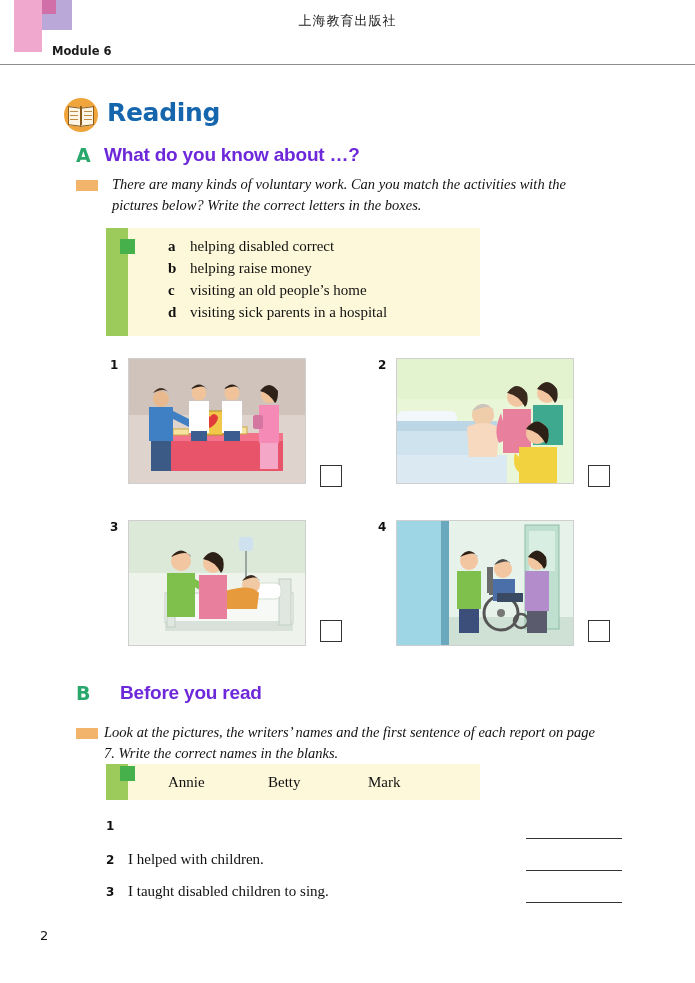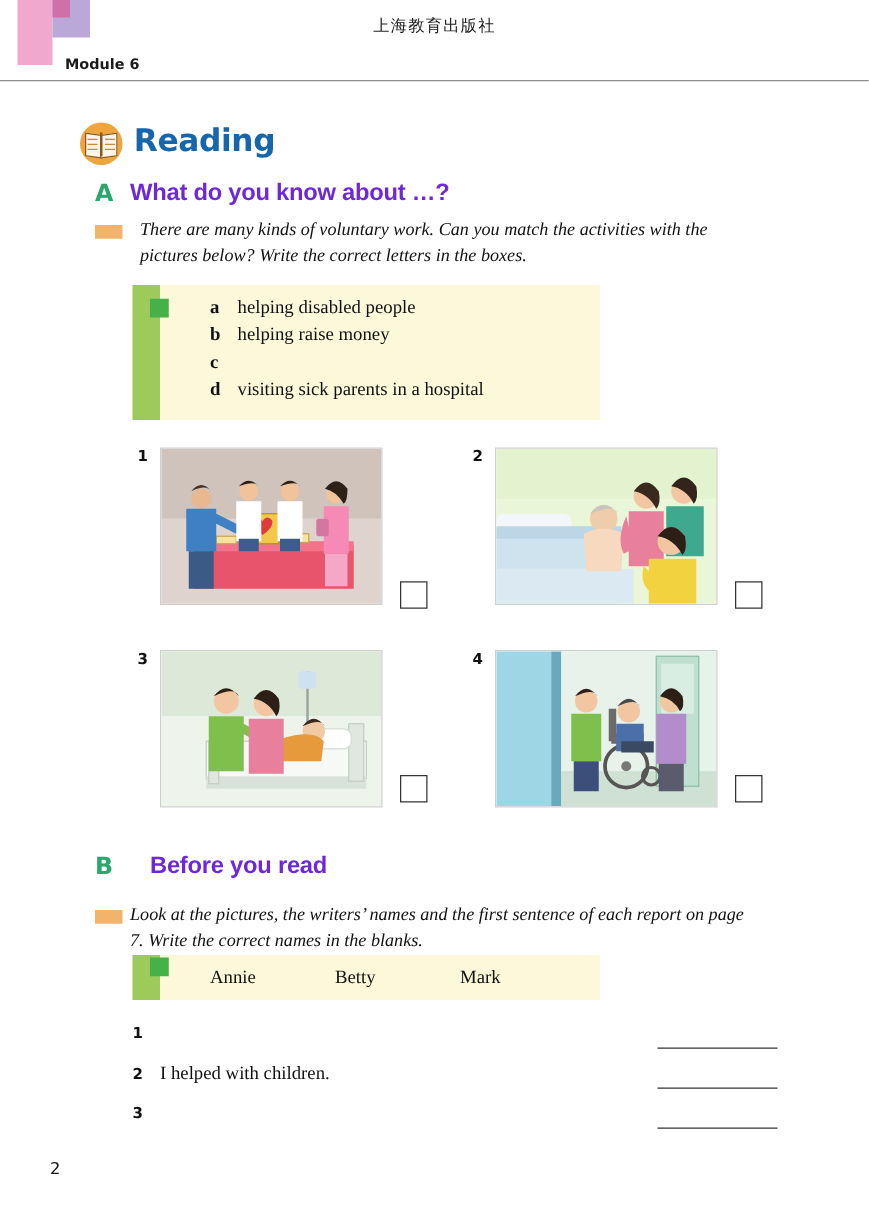--- a/index.html
+++ b/index.html
@@ -310,28 +310,29 @@
 <div class="bullet-tab" id="instrA-bullet"></div>
 <div class="instr" id="instrA">There are many kinds of voluntary work. Can you match the activities with the pictures below? Write the correct letters in the boxes.</div>
 
 <div class="yellow-box" id="boxA"></div>
 <div class="green-bar" id="boxA-bar"></div>
 <div class="green-sq" id="boxA-sq"></div>
 
 <div class="opt-list">
   <div class="opt-row">
     <span class="opt-letter">a</span>
-    <span>helping disabled people</span>
+    <span>helping disabled correct</span>
   </div>
   <div class="opt-row">
     <span class="opt-letter">b</span>
     <span>helping raise money</span>
   </div>
   <div class="opt-row">
     <span class="opt-letter">c</span>
+    <span>visiting an old people’s home</span>
   </div>
   <div class="opt-row">
     <span class="opt-letter">d</span>
     <span>visiting sick parents in a hospital</span>
   </div>
 </div>
 
 <div class="pic-num" id="num1">1</div>
 <div class="photo" id="pic1">
   <svg class="scene" viewBox="0 0 176 124" preserveAspectRatio="none" aria-hidden="true">
@@ -495,16 +496,17 @@
 <div class="blank-line" id="blank1"></div>
 
 <div class="sentence-row" id="sent2">
   <span class="s-num">2</span>
   <span>I helped with children.</span>
 </div>
 <div class="blank-line" id="blank2"></div>
 
 <div class="sentence-row" id="sent3">
   <span class="s-num">3</span>
+  <span>I taught disabled children to sing.</span>
 </div>
 <div class="blank-line" id="blank3"></div>
 
 <div class="page-num">2</div>
 
 </body></html>

